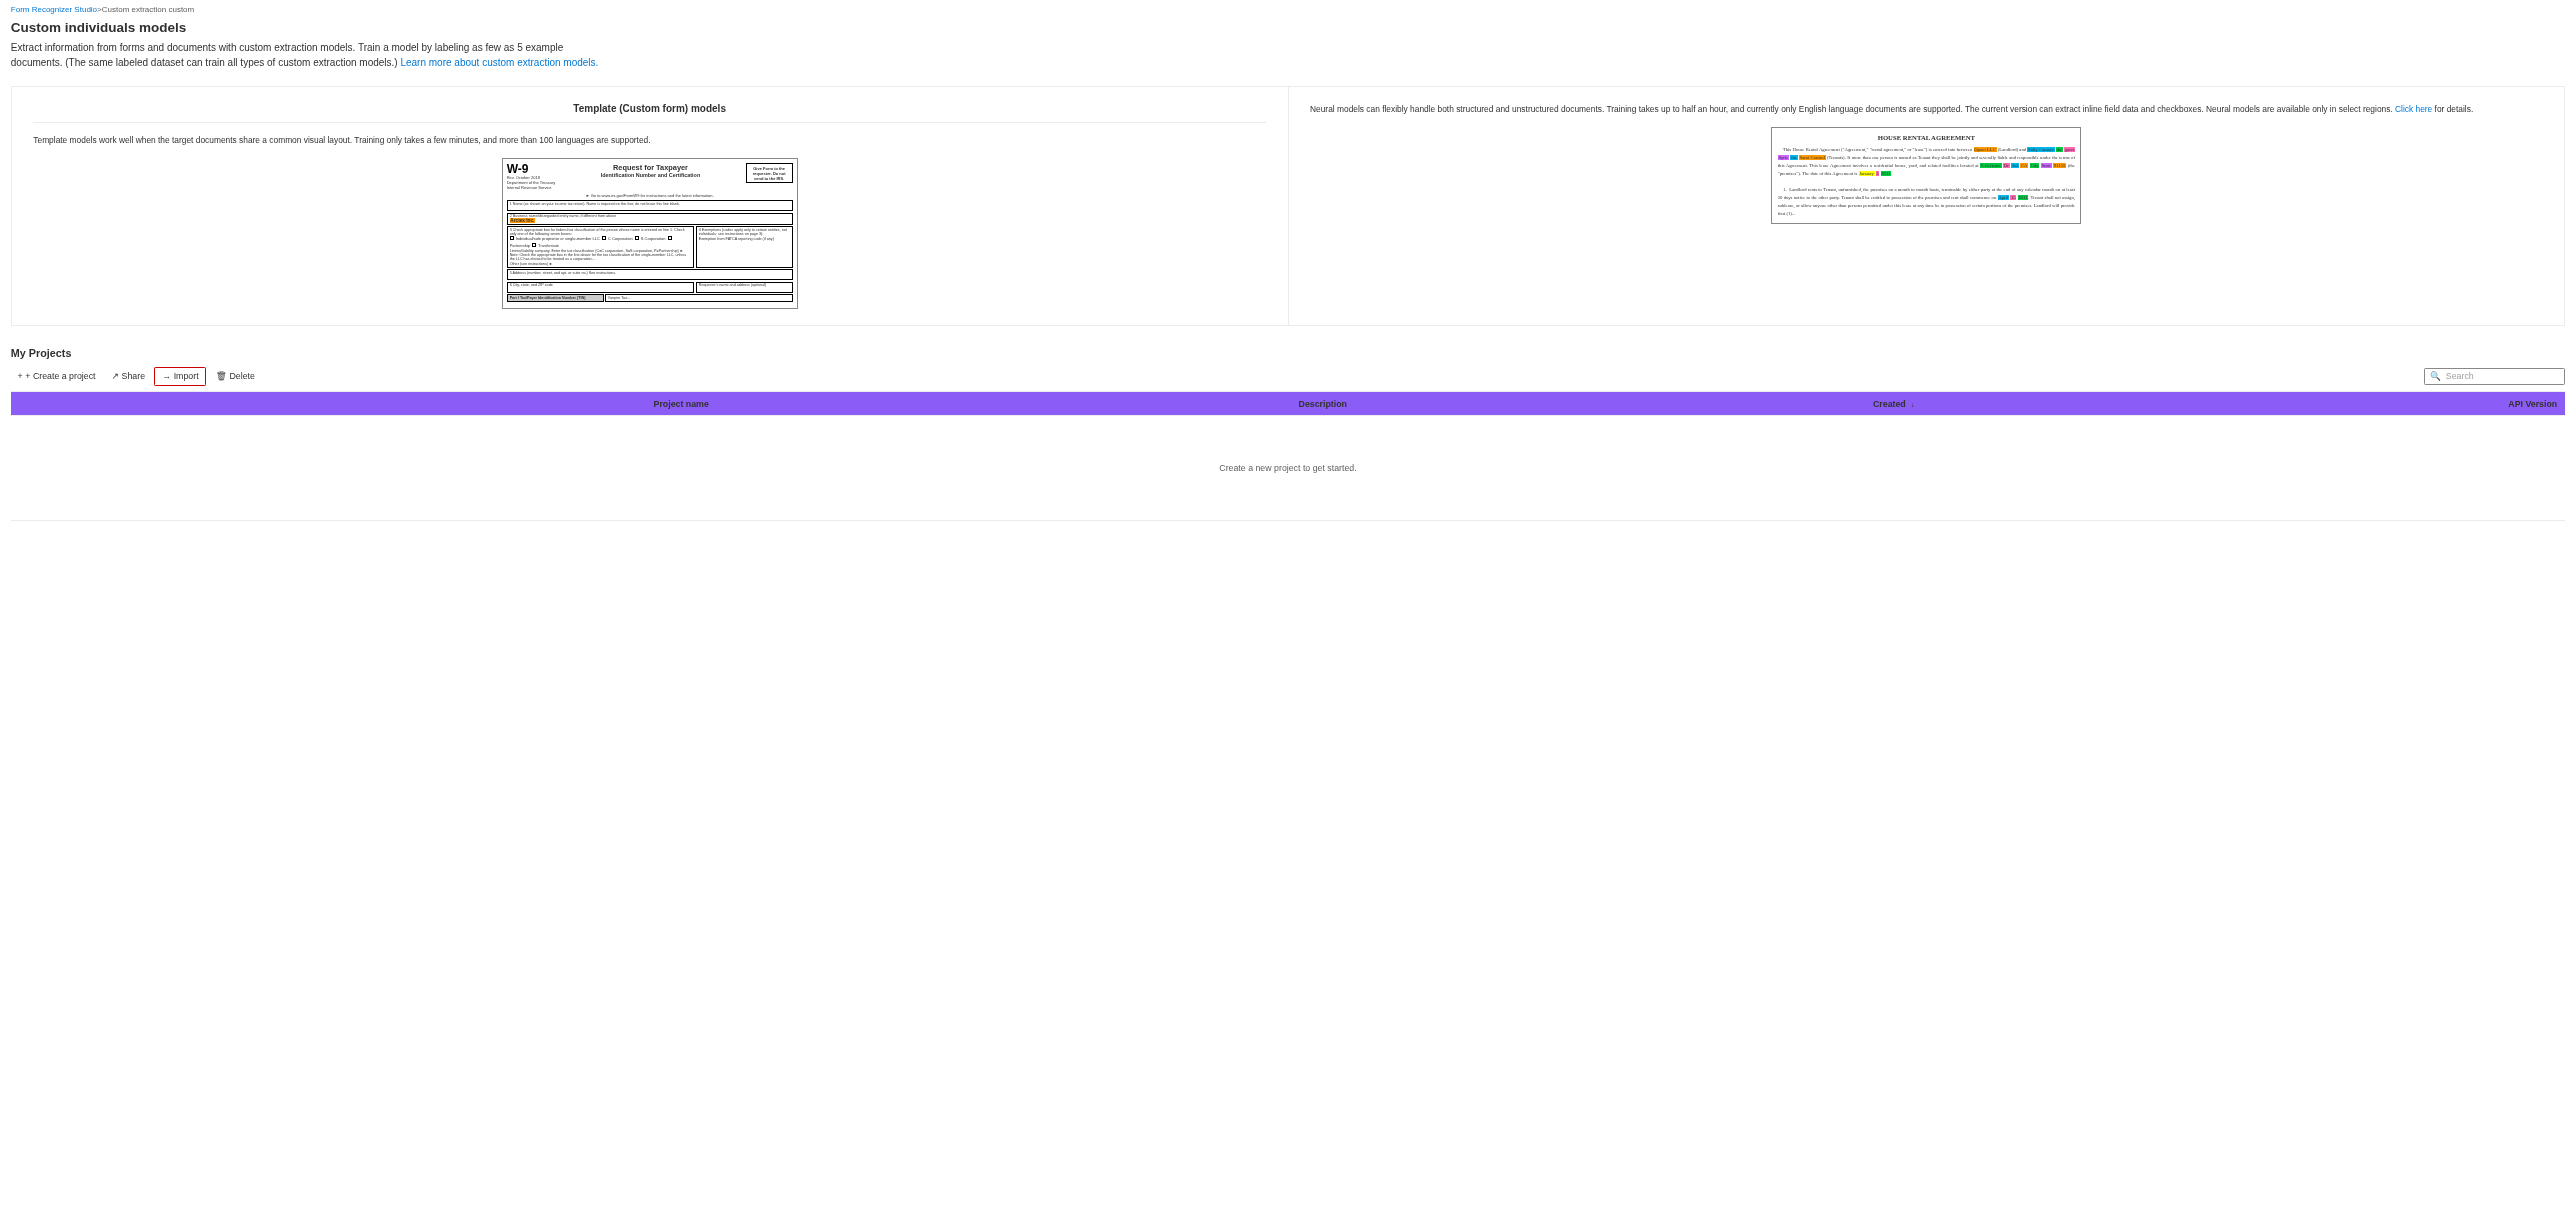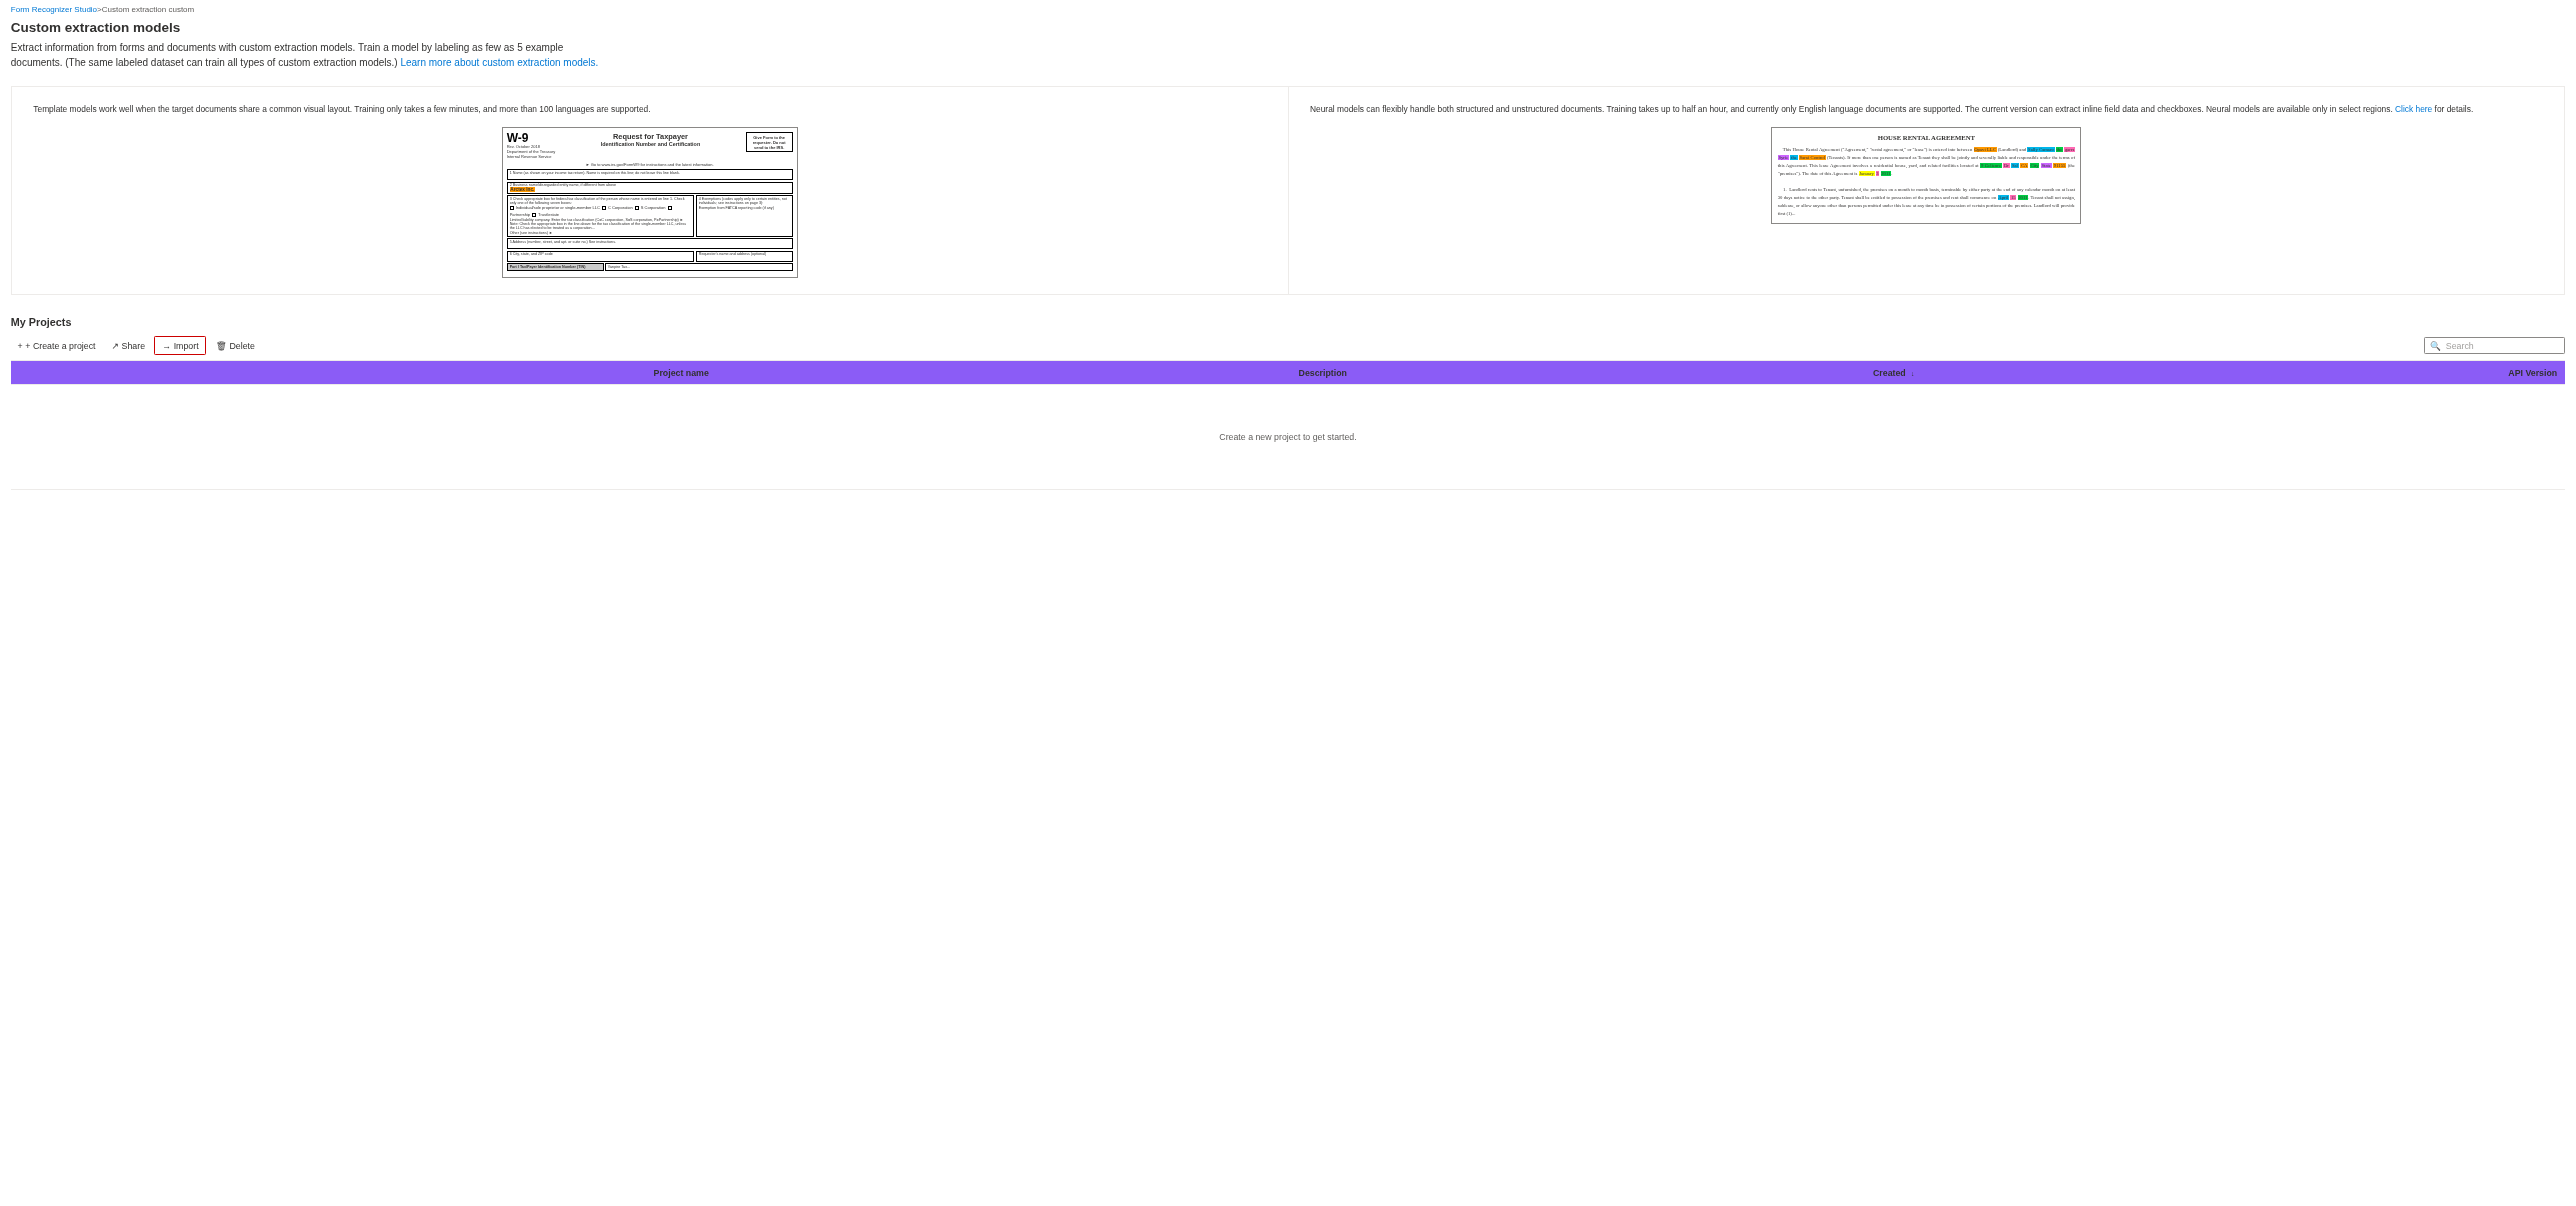--- a/index.html
+++ b/index.html
@@ -298,30 +298,31 @@
 <body>
 
 <div class="breadcrumb">
   <a>Form Recognizer Studio</a>
   <span>&gt;</span>
   <span>Custom extraction custom</span>
 </div>
 
 <div class="page-content">
 
-  <h1 class="page-title">Custom extraction models</h1>
+  <h1 class="page-title">Custom individuals models</h1>
 
   <p class="page-description">
     <span>Extract information from forms and documents with custom extraction models. Train a model by labeling as few as 5 example documents. (The same labeled dataset can train all types of custom extraction models.)</span>
     <a>Learn more about custom extraction models.</a>
   </p>
 
   <div class="model-cards">
 
     <div class="model-card">
+      <div class="model-card-title">Template (Custom form) models</div>
       <p class="model-card-desc">Template models work well when the target documents share a common visual layout. Training only takes a few minutes, and more than 100 languages are supported.</p>
 
       <div class="form-preview">
         <div class="w9-header">
           <div>
             <div class="w9-form-id">W-9</div>
             <div class="w9-form-label">Rev. October 2018</div>
             <div class="w9-form-label">Department of the Treasury</div>
             <div class="w9-form-label">Internal Revenue Service</div>
           </div>

